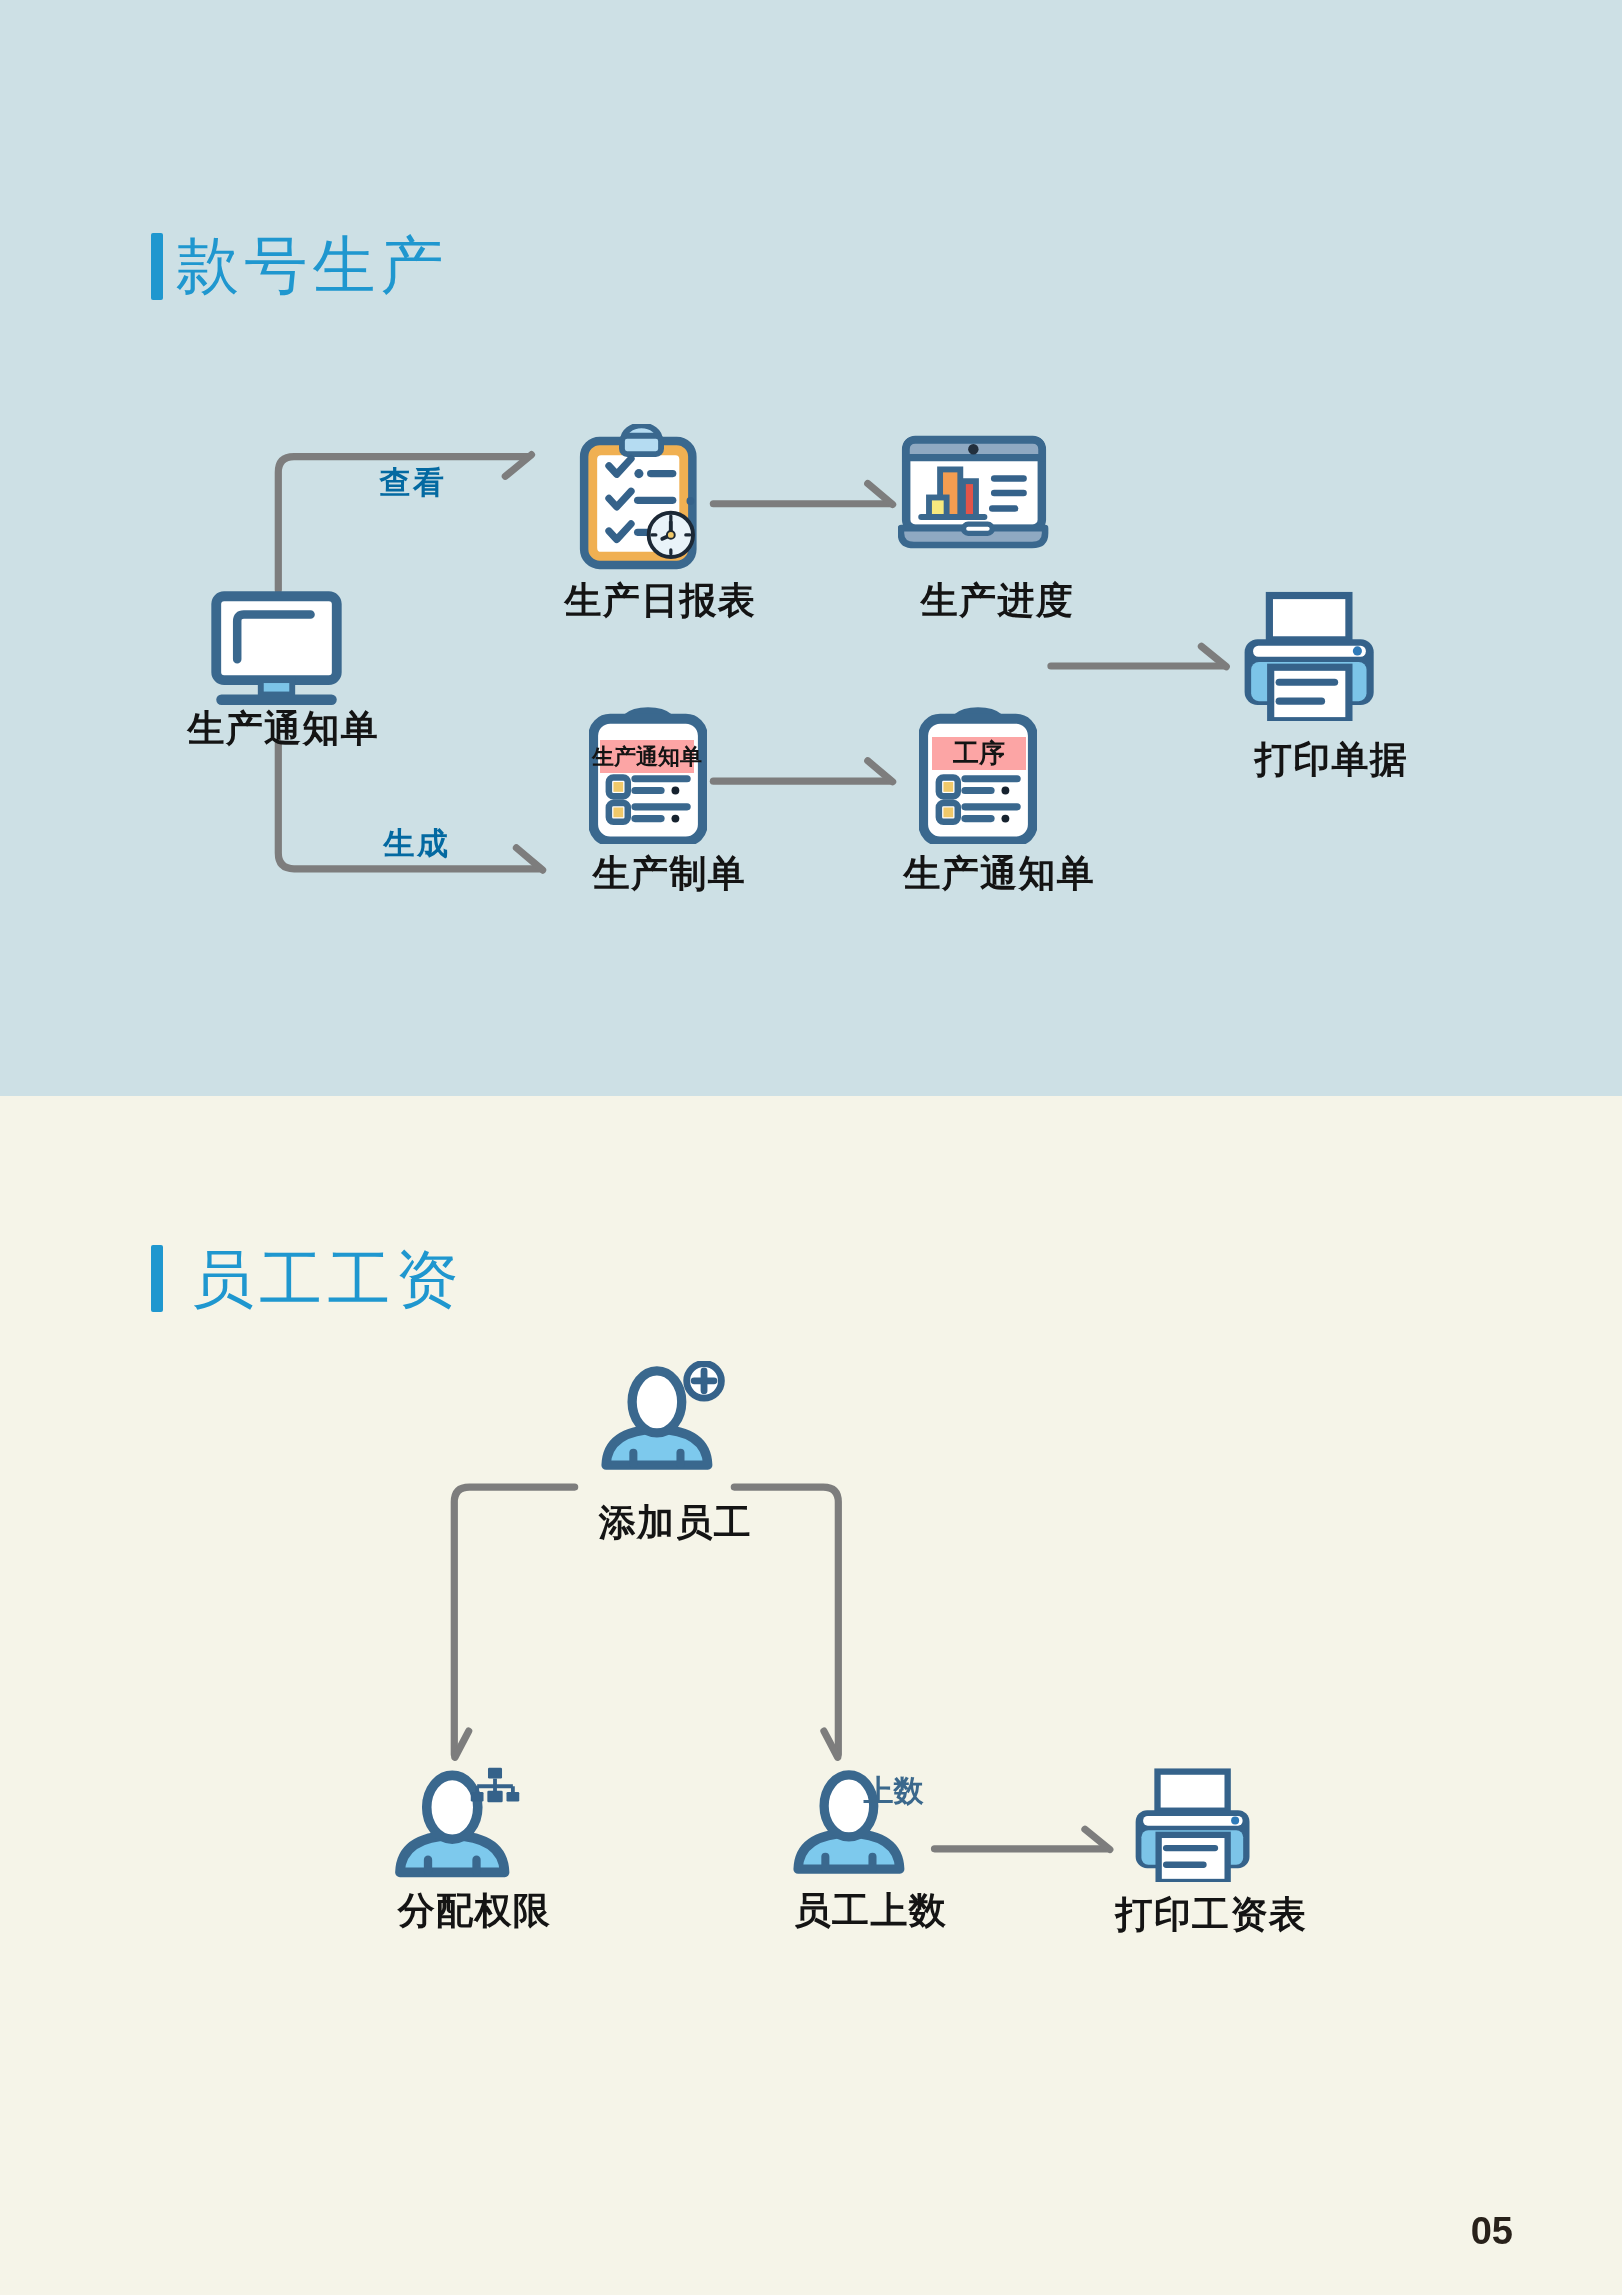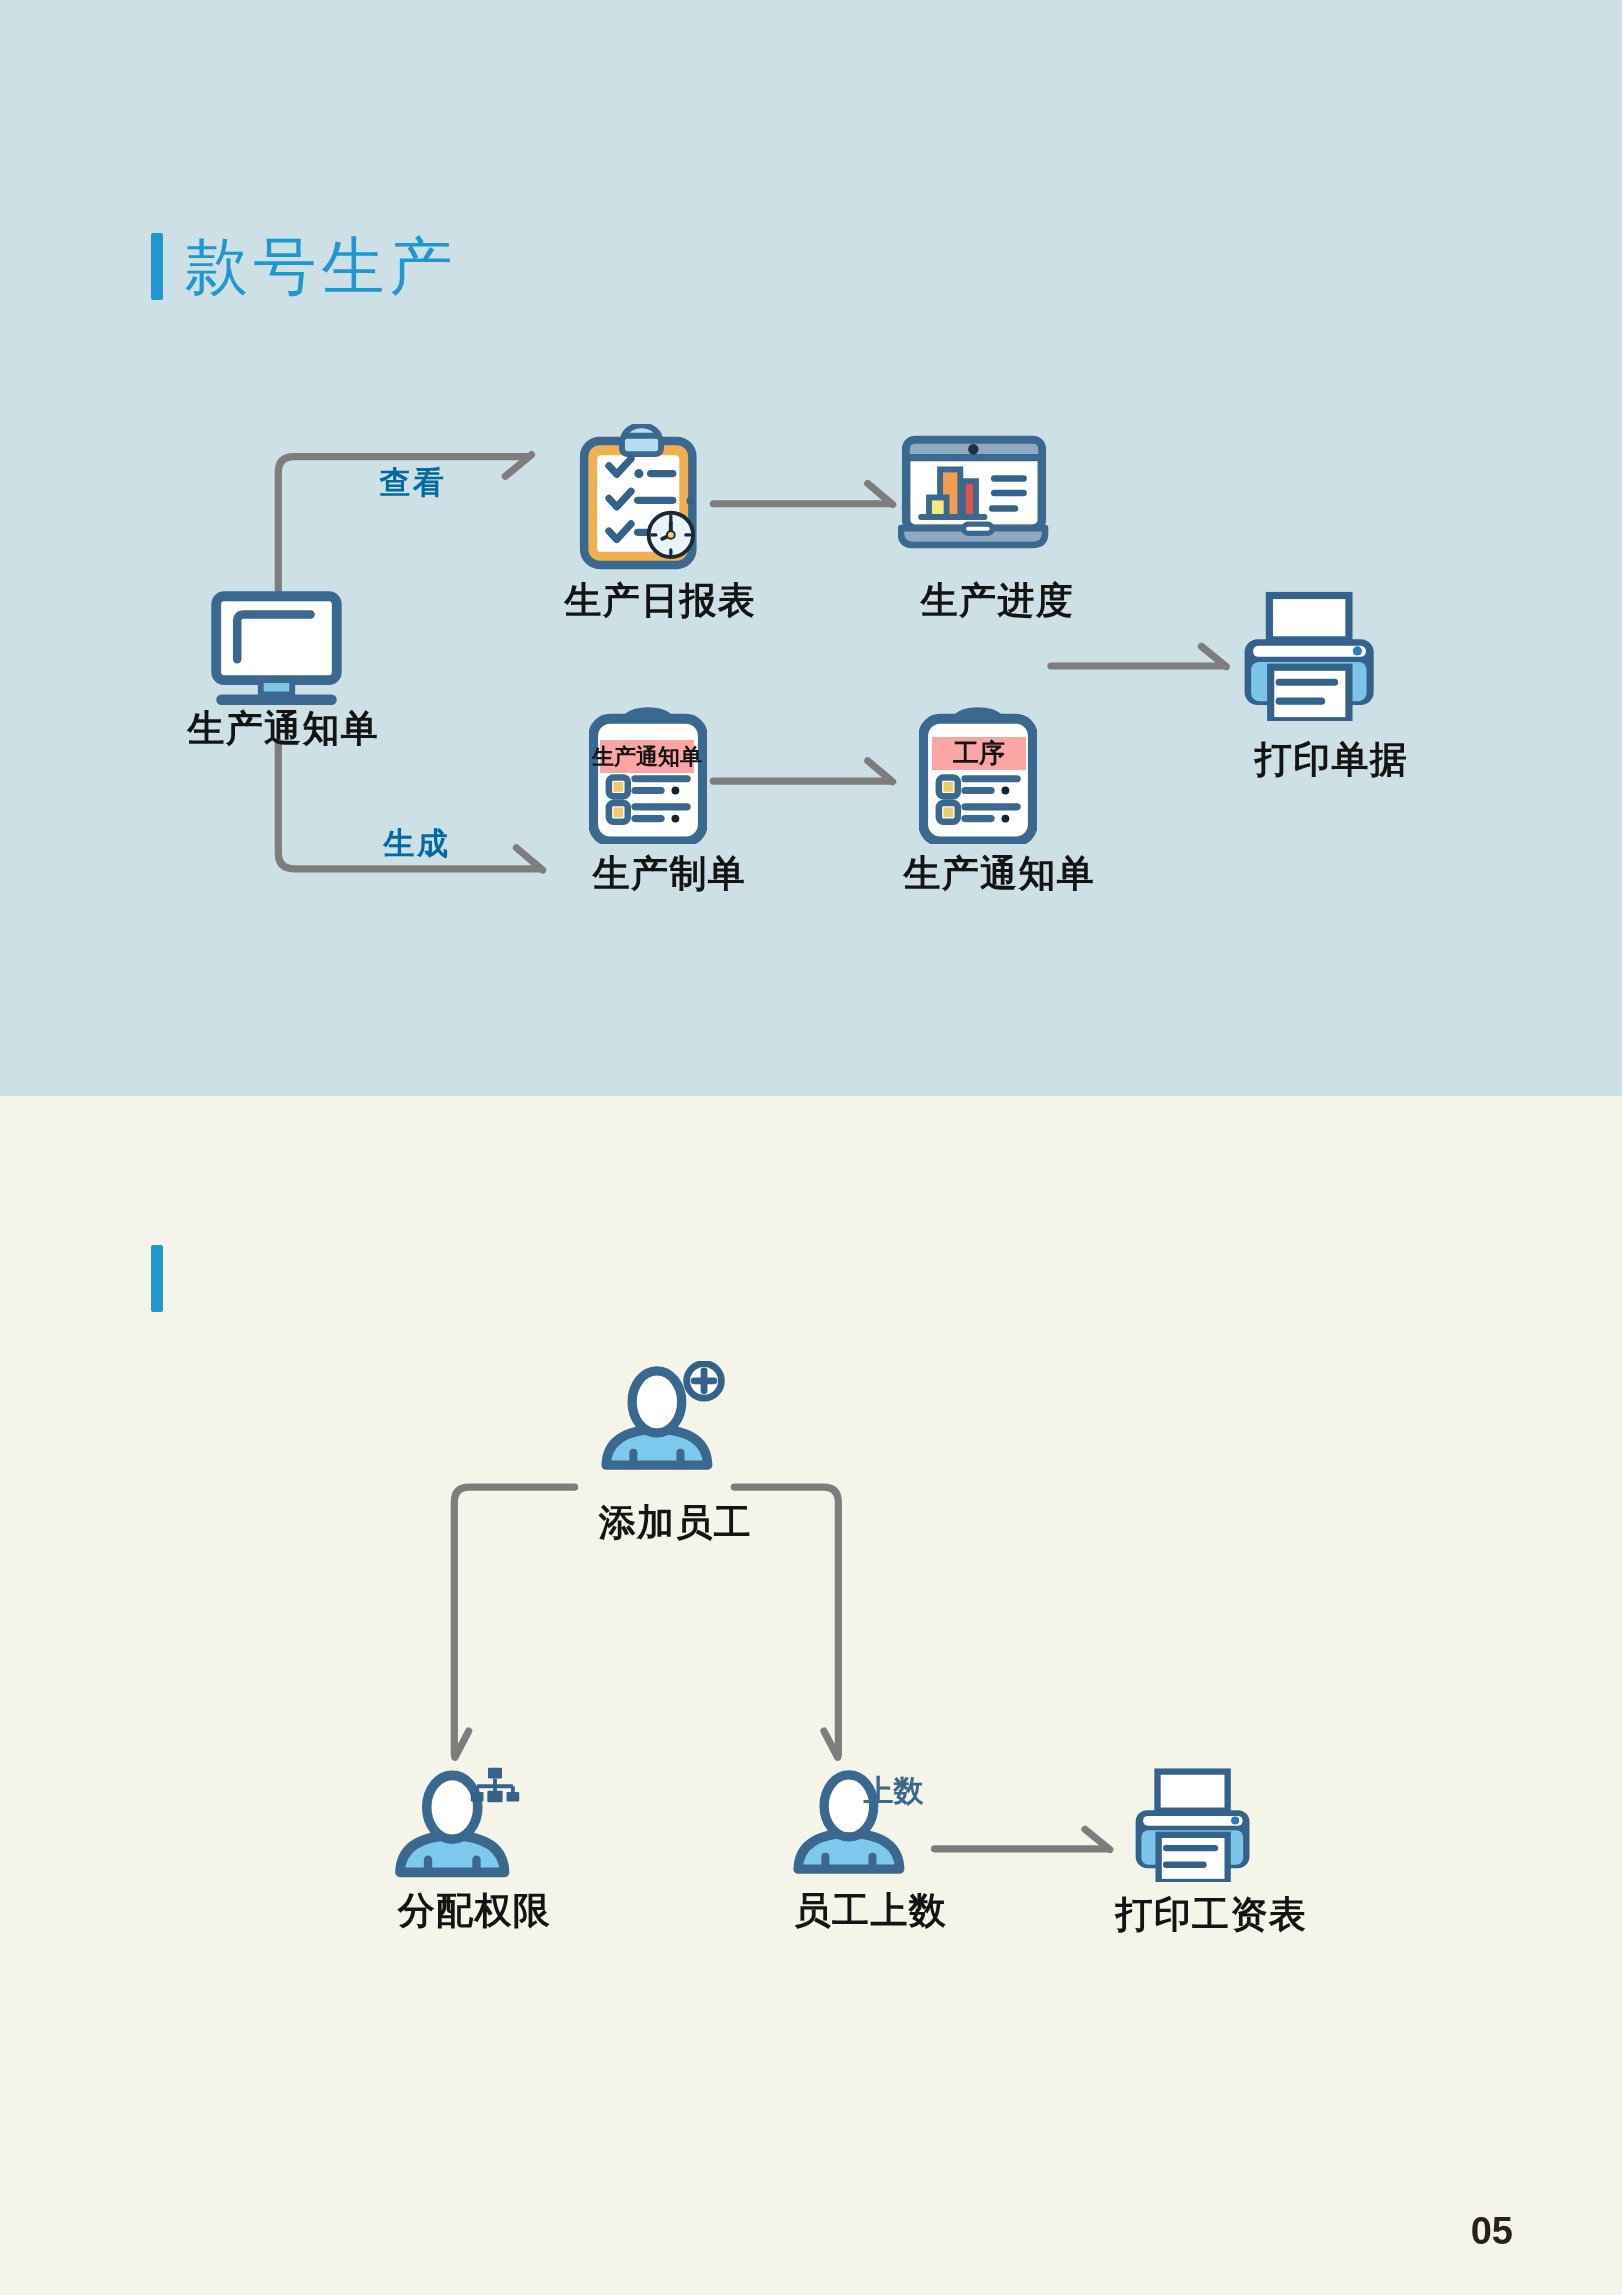--- a/index.html
+++ b/index.html
@@ -18,23 +18,24 @@
   svg{display:block;}
 </style>
 </head>
 <body>
 
 <div id="canvas">
   <div class="bg-top"></div>
   <div class="bg-bottom"></div>
 
   <div class="title-bar" style="left:151px;top:233px;"></div>
-  <div class="section-title" style="left:185px;top:230px;">款号生产</div>
+  <div class="section-title" style="left:176px;top:230px;font-family:Liberation Serif, serif;">款号生产</div>
 
   <div class="title-bar" style="left:151px;top:1245px;"></div>
+  <div class="section-title" style="left:191px;top:1243px;">员工工资</div>
 
   <svg class="abs" style="left:0;top:0;" width="1623" height="2295" viewBox="0 0 2480 3508">
     <g fill="none" stroke="#7d7d7d" stroke-width="11" stroke-linecap="round" stroke-linejoin="round">
       <path d="M425 902 V722 Q425 698 449 698 H806"></path>
       <path d="M772 728 L812 695"></path>
       <path d="M425 1136 V1304 Q425 1328 449 1328 H824"></path>
       <path d="M789 1296 L829 1330"></path>
       <path d="M1090 770 H1360"></path>
       <path d="M1326 739 L1364 771"></path>
       <path d="M1090 1194 H1360"></path>

